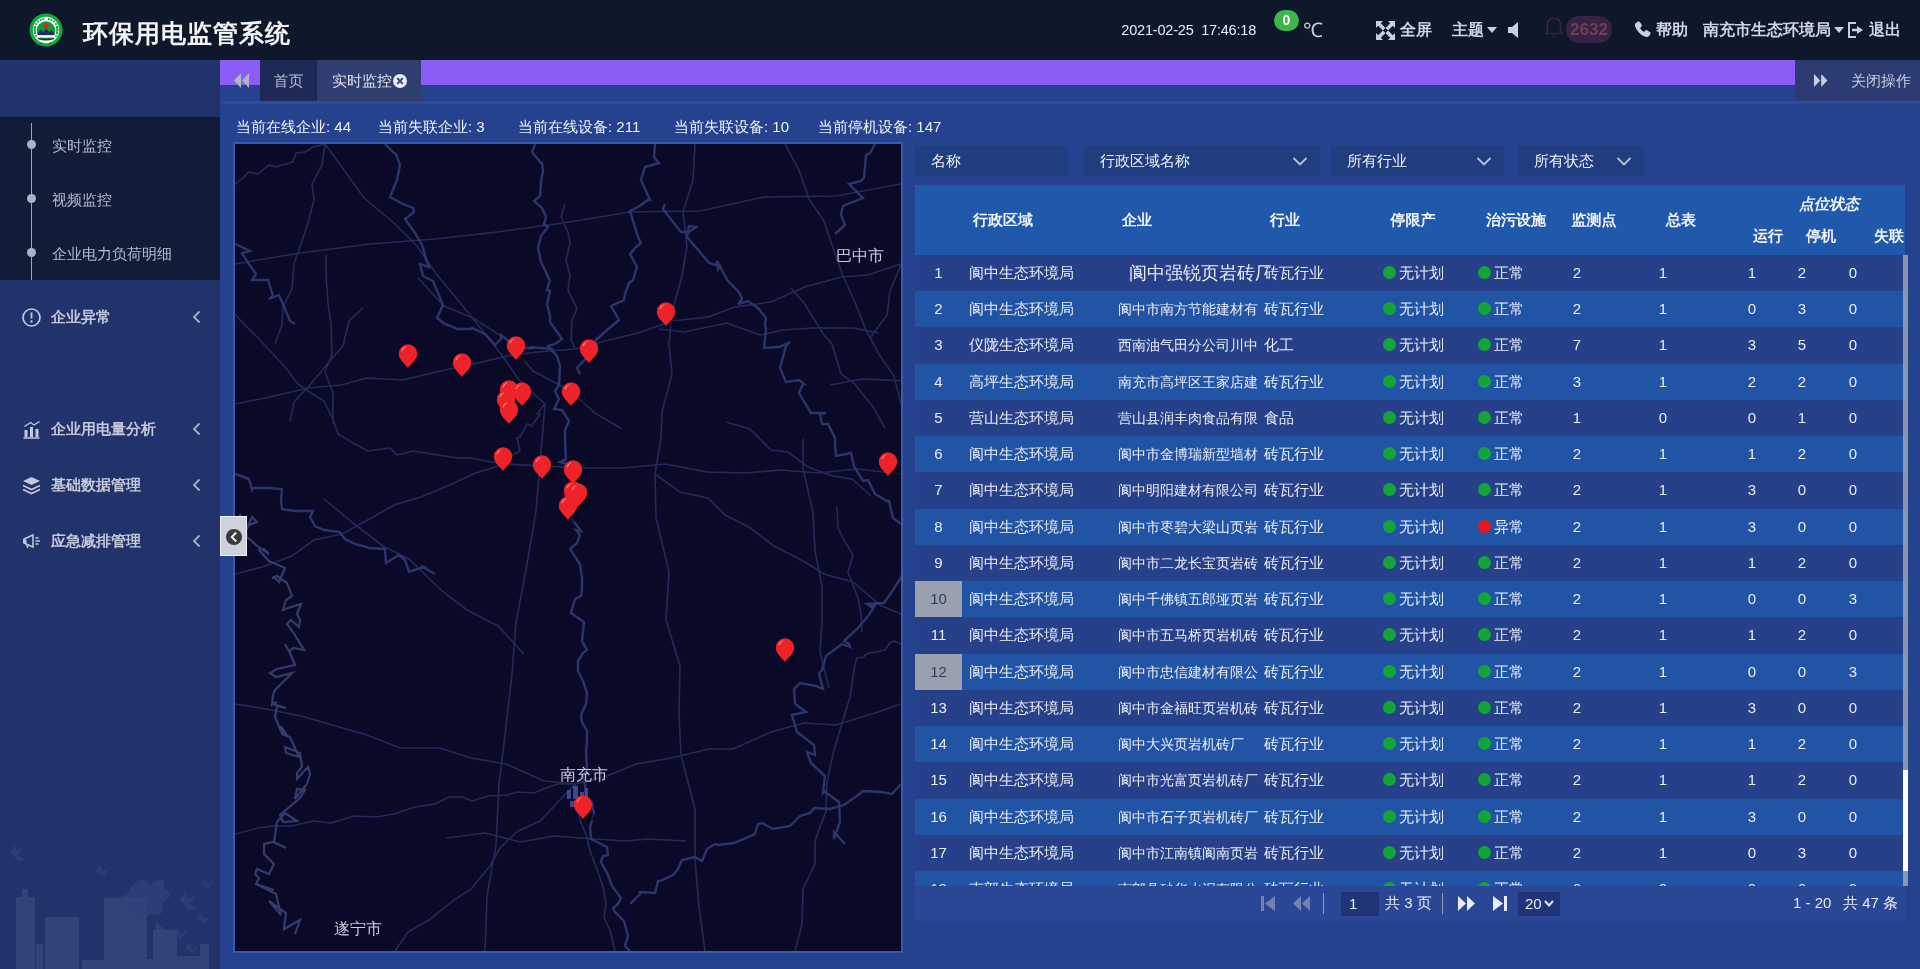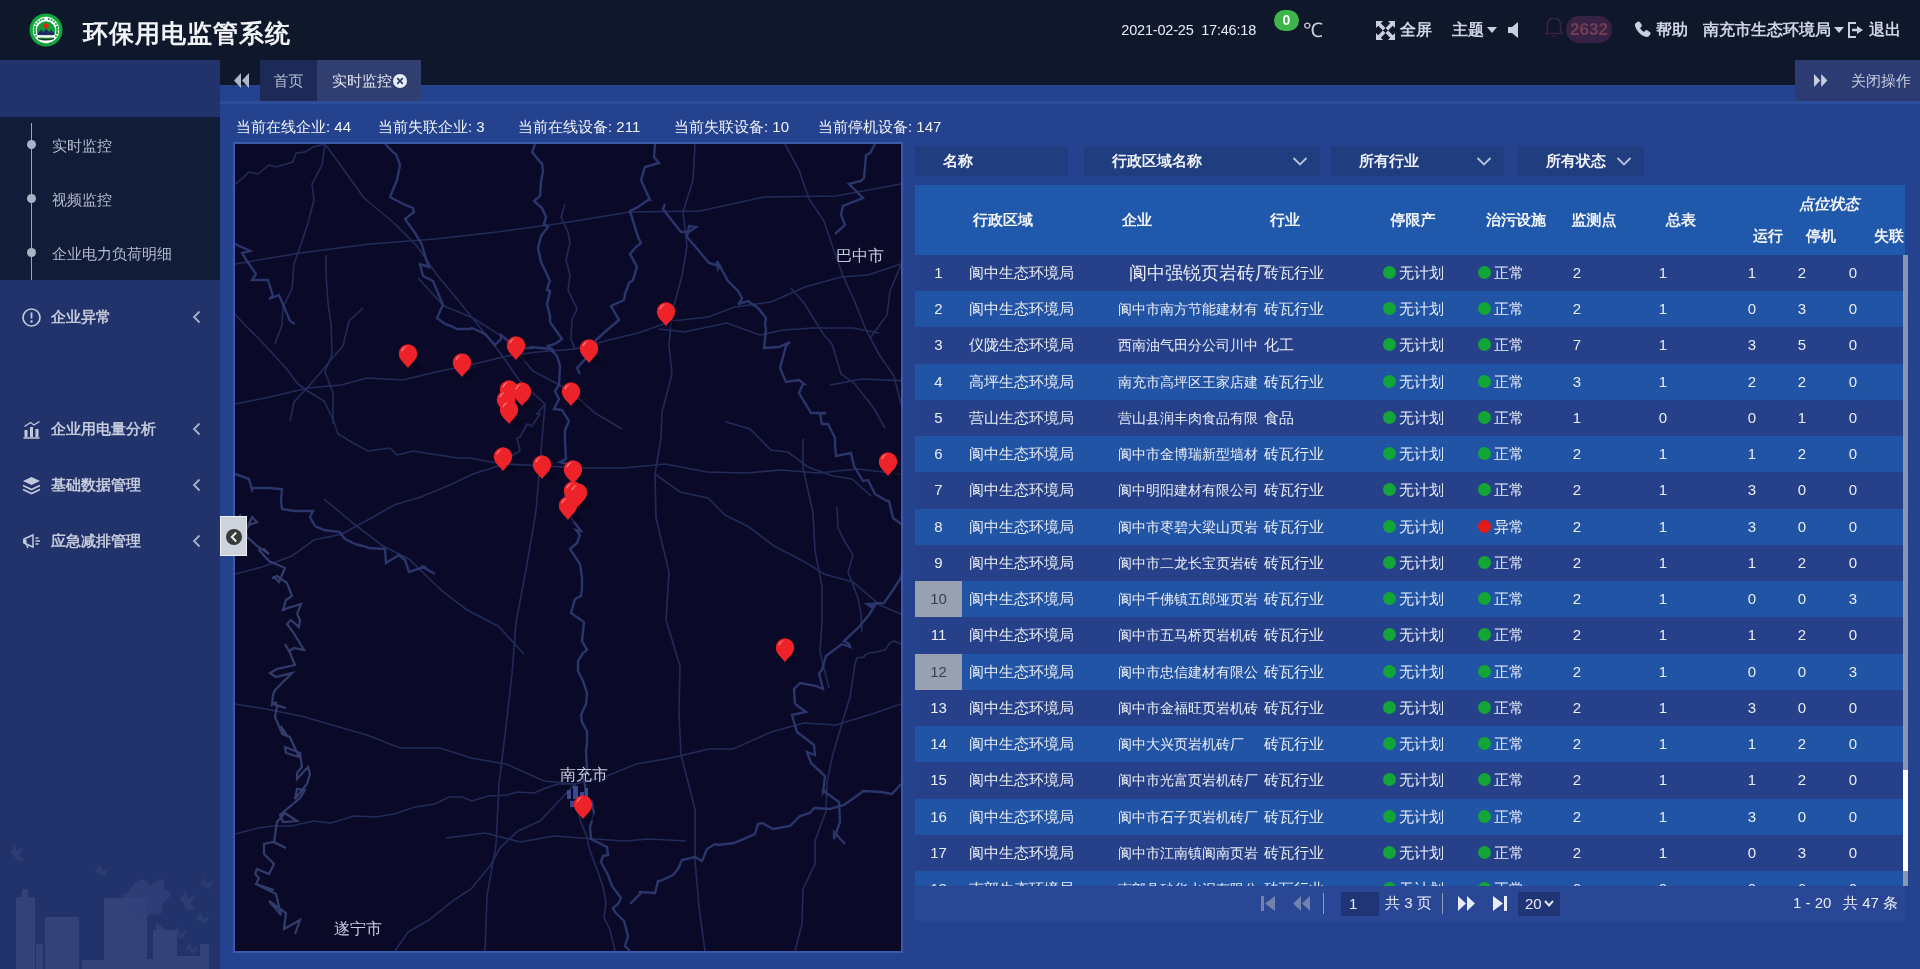--- a/index.html
+++ b/index.html
@@ -22,37 +22,37 @@
 #sb-sub { position:absolute; left:0; top:57px; width:220px; height:163px; background:#111c38; }
 .sbsub { position:absolute; left:52px; color:#b6bccf; font-size:15px; }
 .sbdot { position:absolute; left:27px; width:9px; height:9px; border-radius:50%; background:#aab1c4; }
 #sb-line { position:absolute; left:31px; top:6px; width:1px; height:157px; background:#9aa2b8; }
 .sbmain { position:absolute; left:0; width:220px; height:56px; color:#c3c9da; font-size:15px; font-weight:bold; line-height:56px; }
 .sbmain .txt { position:absolute; left:51px; }
 .sbmain .chevs { position:absolute; right:19px; top:21px; }
 .micon { position:absolute; left:22px; top:19px; width:19px; height:19px; }
 
 
-#tabbar { position:absolute; left:220px; top:60px; width:1700px; height:25px; background:#0f172a; }
+#tabbar { position:absolute; left:220px; top:60px; width:1700px; height:25px; background:#8b5cf6; }
 #tab-home { position:absolute; left:40px; top:0; width:57px; height:41px; background:#1d2a57; color:#b7bed2; font-size:15px; text-align:center; line-height:41px; }
 #tab-act { position:absolute; left:97px; top:0; width:104px; height:41px; background:#303e70; color:#dfe3ee; font-size:15px; line-height:41px; }
 #tab-right { position:absolute; right:0; top:0; width:125px; height:41px; background:#2c3c72; color:#c9cede; font-size:15px; line-height:41px; }
 
 
 #stats { position:absolute; left:220px; top:101px; width:1700px; height:41px; color:#f0f3f9; font-size:15px; }
 .stat { position:absolute; top:17px; }
 
 
 #map { position:absolute; left:233px; top:142px; width:670px; height:811px; background:#0a0a28; border:2px solid #3c59ab; }
 #collapse { position:absolute; left:220px; top:516px; width:27px; height:40px; background:#ccd3dc; border:1px solid #eef1f4; z-index:5; }
 
 
 #tablewrap { position:absolute; left:915px; top:142px; width:990px; height:779px; }
 .fbox { position:absolute; top:4px; height:30px; background:#203d80; color:#eef1f7; font-size:15px; line-height:30px; }
-.fbox .ph { margin-left:28px;font-weight:bold; }
+.fbox .ph { margin-left:16px; }
 .fchev2 { position:absolute; top:11px; right:12px; }
 #thead { position:absolute; left:0; top:43px; width:990px; height:70px; background:#2058ab; color:#f2f5fa; font-size:15px; font-weight:bold; }
 .th { position:absolute; text-align:center; }
 #tbody { position:absolute; left:0; top:113px; width:990px; height:631px; overflow:hidden; }
 .row { position:absolute; left:0; width:990px; height:36px; color:#e9edf6; font-size:15px; }
 .row.odd { background:#264189; }
 .row.even { background:#2254a6; }
 .cell { position:absolute; top:0; height:36px; line-height:36px; }
 .num { left:0; width:47px; text-align:center; }
 .graynum { background:#99a1b1; color:#353f58; }

